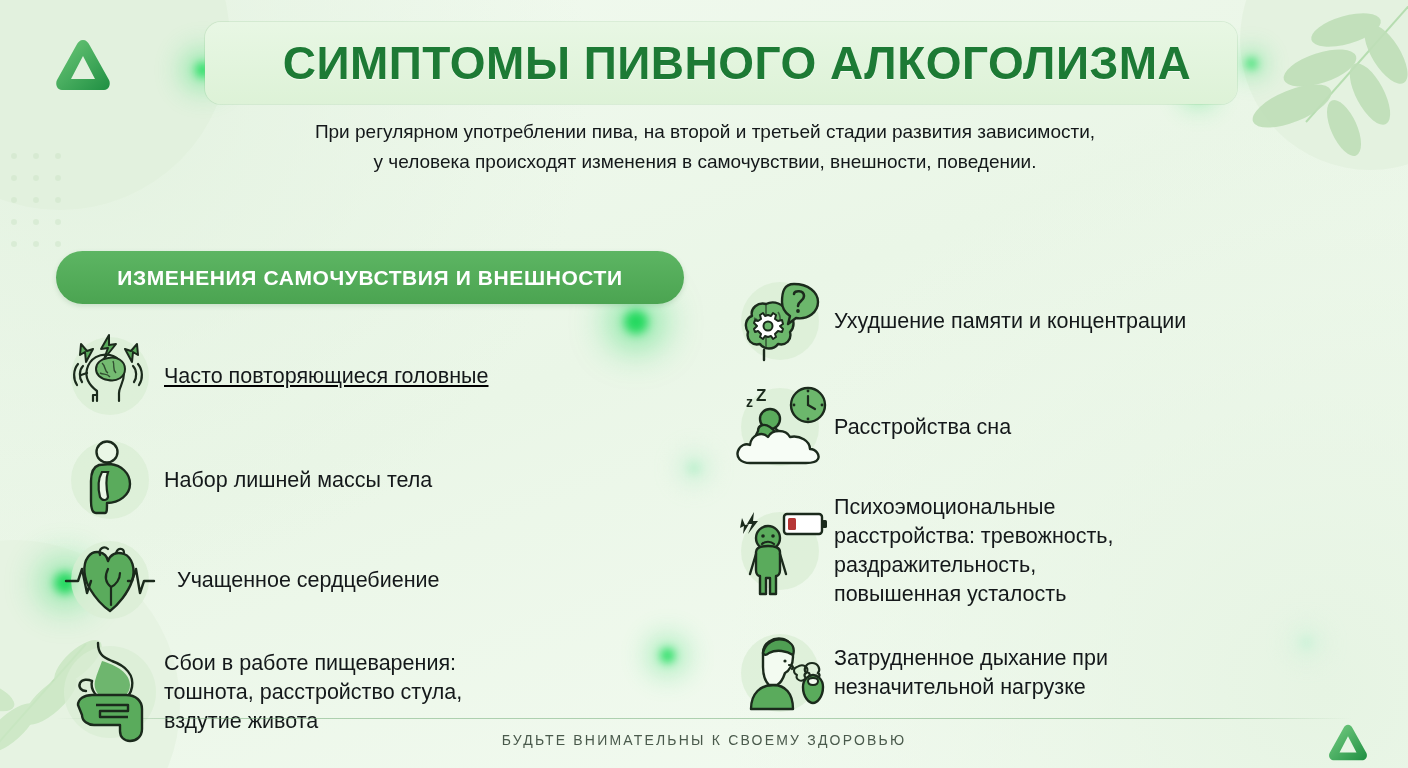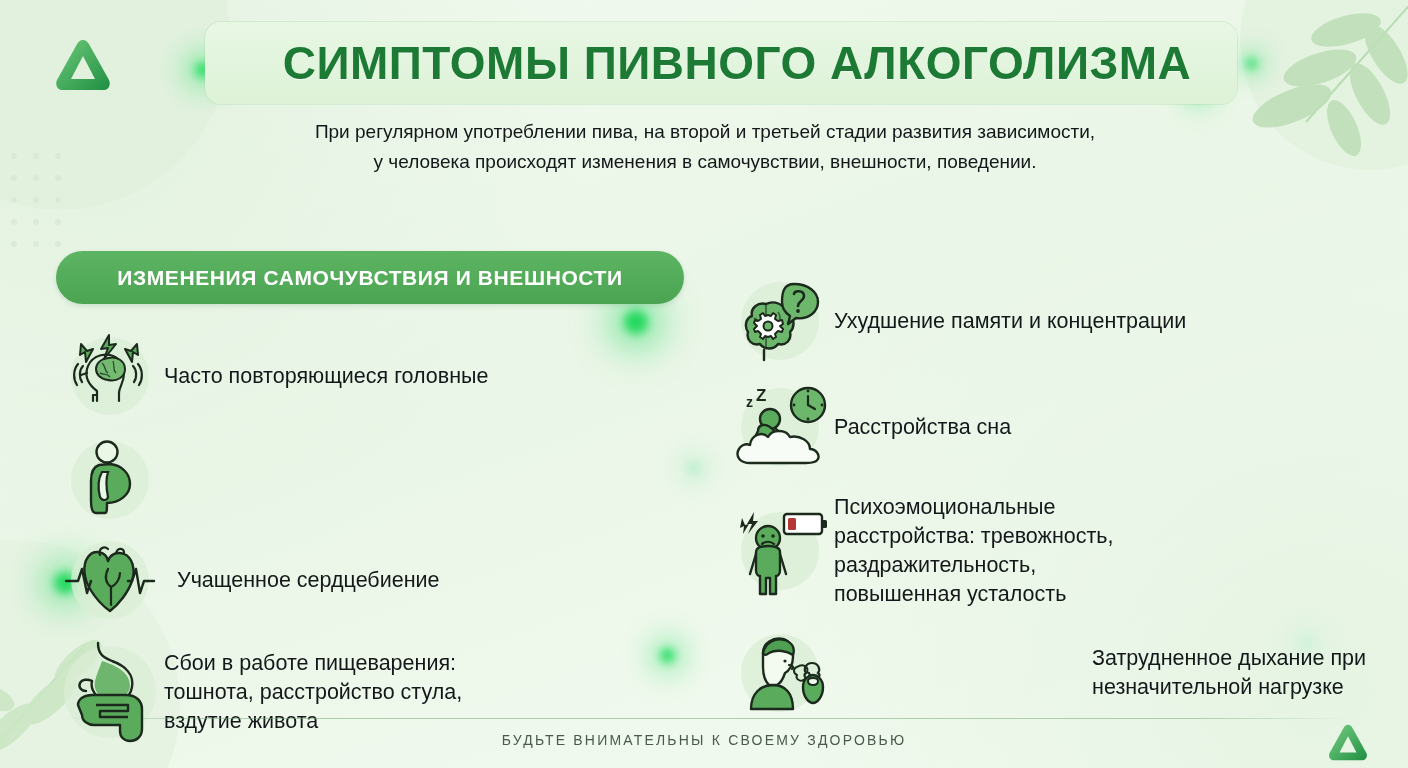--- a/index.html
+++ b/index.html
@@ -62,29 +62,29 @@
   .icon-wrap{
     width:108px;min-width:108px;height:100px;
     display:flex;align-items:center;justify-content:center;position:relative;
   }
   .icon-halo{position:absolute;width:78px;height:78px;border-radius:50%;
     background:#d9eed4;opacity:.75;}
   .icon-wrap svg{position:relative;z-index:2;}
   .item-text{font-size:21.5px;line-height:29px;color:#14181a;}
 
   
-  .l1{height:108px;}
+  .l1{height:108px;text-decoration:underline;}
   .l2{height:100px;}
   .l3{height:100px;gap:13px;}
   .l4{height:124px;}
   
   .r1{height:104px;}
   .r2{height:108px;}
   .r3{height:140px;}
-  .r4{height:104px;justify-content:space-between;}
+  .r4{height:104px;}
 
   
   .footer-rule{position:absolute;left:56px;top:718px;width:1296px;height:1px;
     background:linear-gradient(90deg,rgba(120,175,125,0) 0%,rgba(120,175,125,.55) 12%,rgba(120,175,125,.55) 88%,rgba(120,175,125,0) 100%);}
   .footer-text{position:absolute;left:0;top:732px;width:1408px;text-align:center;
     font-size:14px;letter-spacing:2.2px;color:#4a5a4c;}
   .footer-logo{position:absolute;left:1326px;top:722px;}
   .brand-logo{position:absolute;left:52px;top:36px;}
 </style>
 </head>
@@ -210,20 +210,23 @@
       <div class="item l2">
         <div class="icon-wrap">
           <div class="icon-halo"></div>
           <svg width="82" height="82" viewBox="0 0 82 82">
             <circle cx="38" cy="13" r="10.5" fill="#eaf7e6" stroke="#1b2a1c" stroke-width="2.4"></circle>
             <path d="M30 26 C24 28 22 34 22 42 L22 62 C22 70 24 74 27 74 L36 74 C38 74 38 70 38 64
                      C50 64 61 56 61 45 C61 34 52 26 41 25 Z" fill="#5aab5c" stroke="#1b2a1c" stroke-width="2.4" stroke-linejoin="round"></path>
             <path d="M33 33 C29 40 29 50 31 58 C33 62 38 62 39 58 C37 48 37 39 39 33 Z" fill="#eaf7e6" stroke="#1b2a1c" stroke-width="2.2"></path>
           </svg>
         </div>
+        <div class="item-text">
+          <div>Набор лишней массы тела</div>
+        </div>
       </div>
 
       <div class="item l3">
         <div class="icon-wrap">
           <div class="icon-halo"></div>
           <svg width="92" height="82" viewBox="0 0 92 82">
             <path d="M44 22 C42 12 30 10 24 18 C18 26 20 40 26 50 C32 60 40 68 46 72
                      C54 66 64 54 68 42 C72 30 68 18 60 15 C52 12 46 16 44 22 Z" fill="#5aab5c" stroke="#1b2a1c" stroke-width="2.4" stroke-linejoin="round"></path>
             <g fill="none" stroke="#1b2a1c" stroke-width="2.2" stroke-linecap="round" stroke-linejoin="round">
               <path d="M36 16 C34 10 40 6 44 10"></path>

